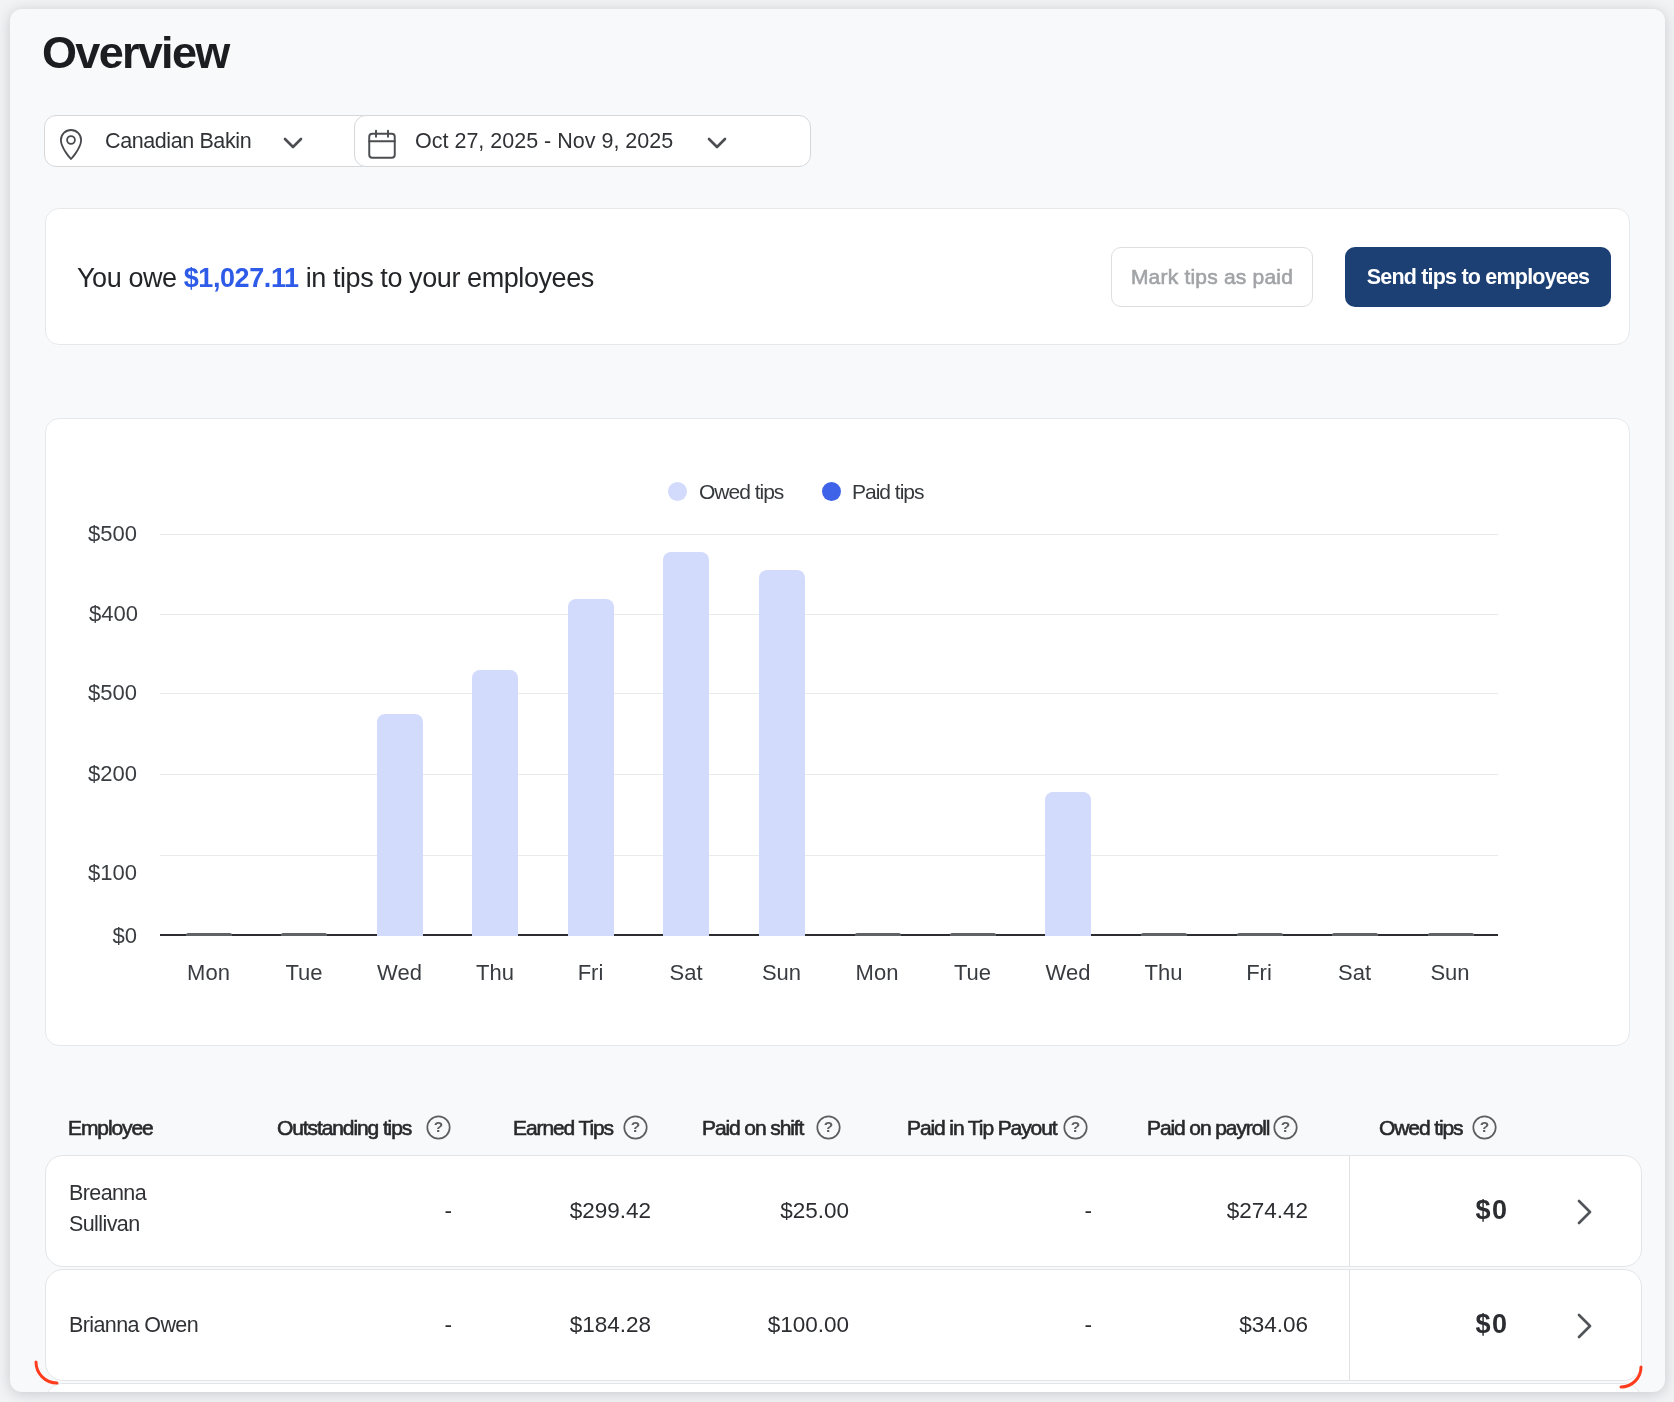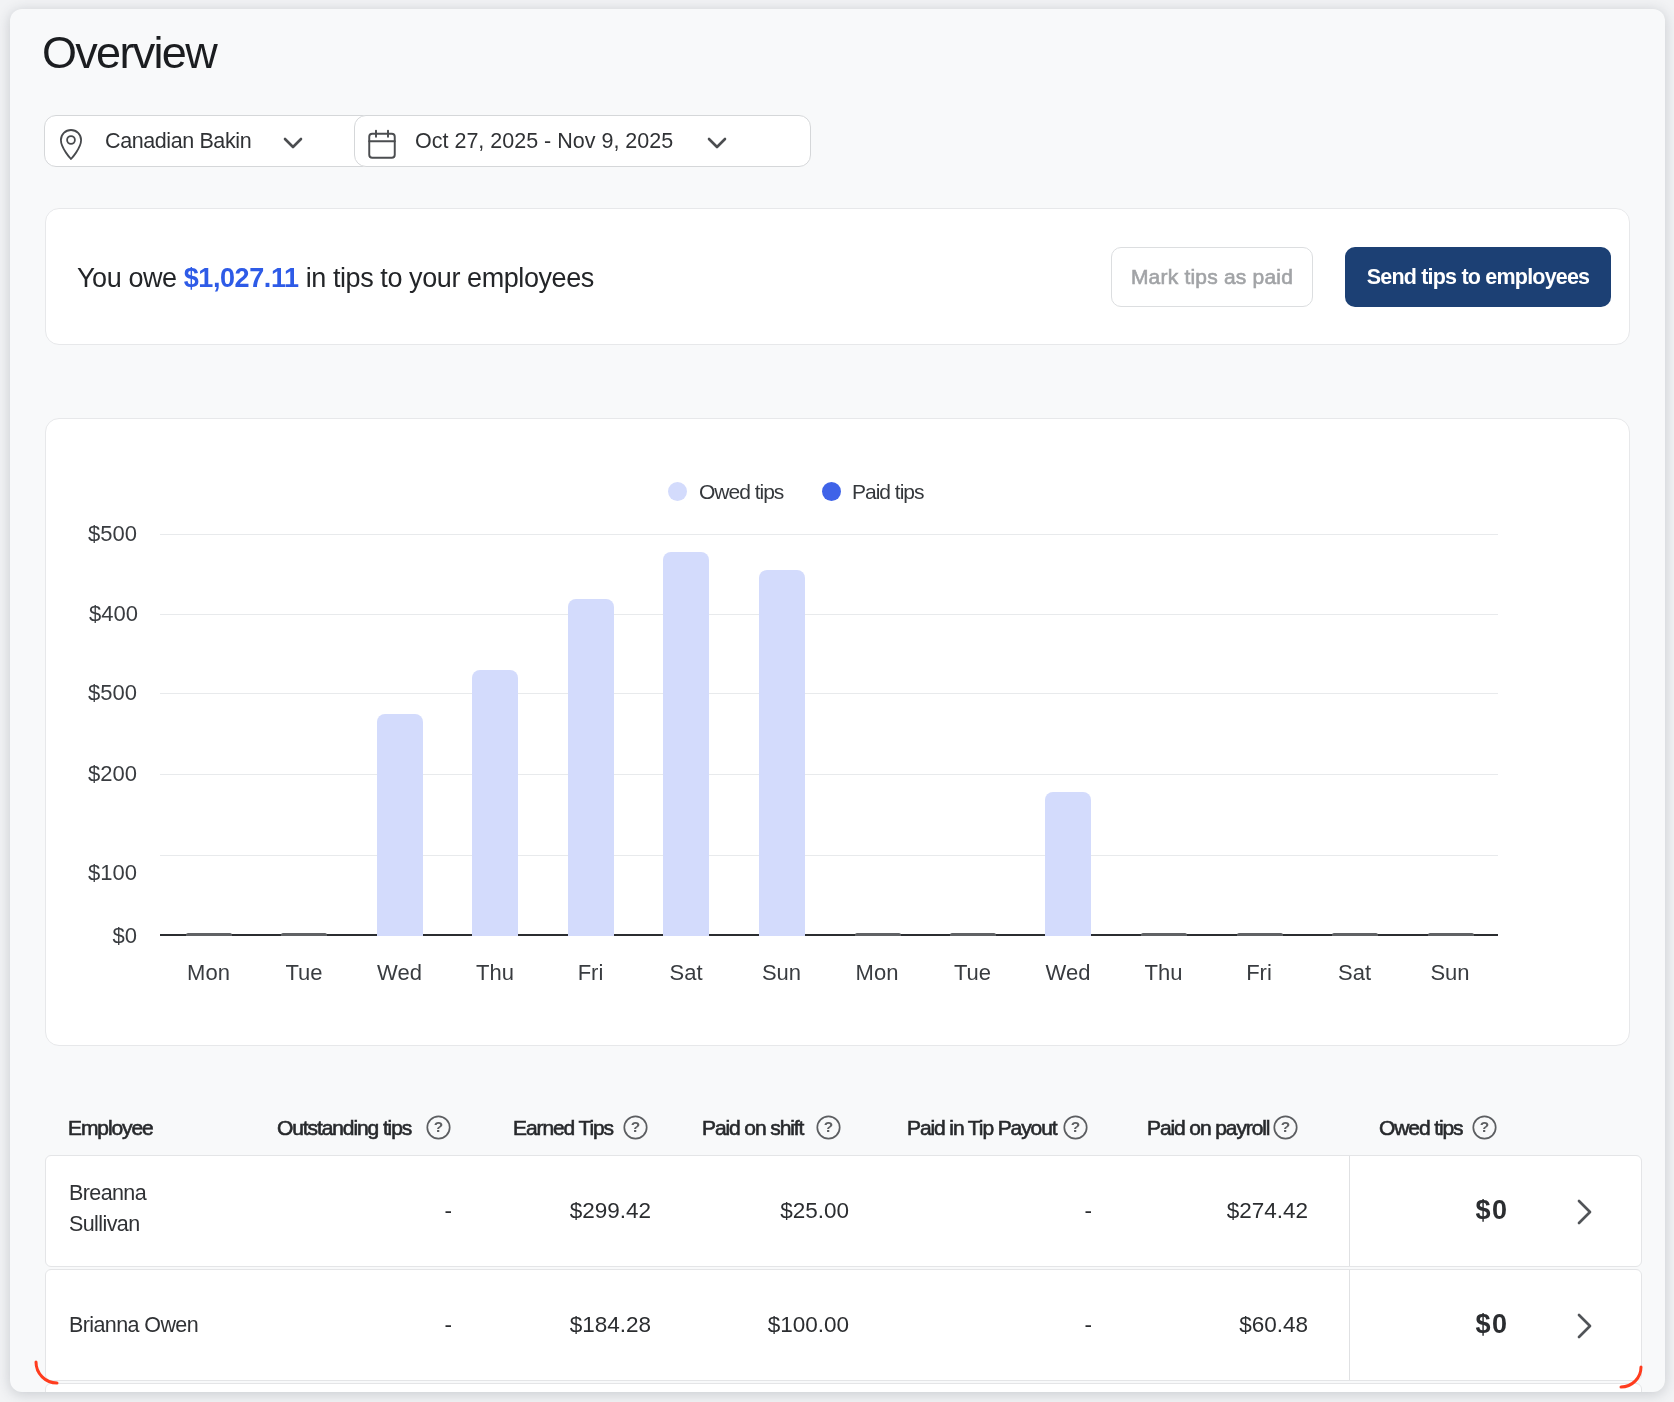--- a/index.html
+++ b/index.html
@@ -1,35 +1,35 @@
 <!DOCTYPE html>
 <html><head>
 <meta charset="utf-8">
 <style>
 *{margin:0;padding:0;box-sizing:border-box}
 html,body{width:1674px;height:1402px;background:#f2f3f5;font-family:"Liberation Sans",sans-serif;overflow:hidden}
 body{position:relative}
 .panel{position:absolute;left:10px;top:9px;width:1655px;height:1383px;background:#f8f9fa;border-radius:12px;box-shadow:0 2px 14px rgba(45,55,70,.22);overflow:hidden}
 .abs{position:absolute}
-.title{position:absolute;font-size:45px;font-weight:400;color:#1b1d20;line-height:45px;letter-spacing:-1.7px}
+.title{position:absolute;font-size:45px;font-weight:700;color:#1b1d20;line-height:45px;letter-spacing:-1.7px}
 .dd{position:absolute;top:106px;height:52px;background:#fff;border:1.5px solid #d5d7d9;border-radius:12px;display:flex;align-items:center}
 .dd .txt{font-size:21.5px;color:#303235}
 .card{position:absolute;background:#fff;border:1px solid #e7e8ea;border-radius:14px}
 .btn{position:absolute;top:238px;height:60px;border-radius:10px;display:flex;align-items:center;justify-content:center;font-size:21.5px}
 .btn.ghost{background:#fff;border:1.5px solid #dcdee0;color:#a1a3a6;font-weight:400;-webkit-text-stroke:0.6px #a1a3a6;letter-spacing:0.2px;font-size:21px}
 .btn.primary{background:#1c4074;color:#fff;font-weight:700;letter-spacing:-0.8px}
 .gline{position:absolute;height:1px;background:#e8eaec}
 .ylab{position:absolute;font-size:22px;color:#393c40;text-align:right;width:92px;line-height:22px}
 .xlab{position:absolute;font-size:22px;color:#393c40;text-align:center;width:96px;line-height:22px}
 .bar{position:absolute;width:46px;background:#d3dbfc;border-radius:8px 8px 0 0}
 .leg{position:absolute;font-size:21px;color:#35383c;letter-spacing:-1px}
 .dot{position:absolute;width:19px;height:19px;border-radius:50%}
 .th{position:absolute;font-size:21px;font-weight:400;-webkit-text-stroke:0.6px #27292c;color:#27292c;line-height:24px;letter-spacing:-1.1px}
 .q{position:absolute;width:25px;height:25px}
-.row{position:absolute;left:35px;width:1597px;background:#fff;border:1px solid #e4e5e7;border-radius:6px}
+.row{position:absolute;left:35px;width:1597px;background:#fff;border:1px solid #e4e5e7;border-radius:18px}
 .cell{position:absolute;font-size:21.5px;color:#303235;line-height:31px;letter-spacing:-0.6px}
 .vnum{position:absolute;font-size:22.5px;color:#2b2d30;text-align:right;line-height:24px}
 .sep{position:absolute;width:1px;background:#e0e1e3;top:0;bottom:0;left:1303px}
 </style>
 </head>
 <body>
 <div class="panel">
   <div class="title" style="left:32px;top:21px">Overview</div>
 
   <div class="dd" style="left:34px;width:330px">
@@ -161,21 +161,21 @@
       </svg>
   </div>
 
   <div class="row" style="top:1260px;height:112px">
     <div class="sep"></div>
     <div class="cell" style="left:23px;top:40px">Brianna Owen</div>
     <div class="vnum" style="left:206px;width:200px;top:43px">-</div>
     <div class="vnum" style="left:405px;width:200px;top:43px">$184.28</div>
     <div class="vnum" style="left:603px;width:200px;top:43px">$100.00</div>
     <div class="vnum" style="left:846px;width:200px;top:43px">-</div>
-    <div class="vnum" style="left:1062px;width:200px;top:43px">$60.48</div>
+    <div class="vnum" style="left:1062px;width:200px;top:43px">$34.06</div>
     <div class="vnum" style="left:1346px;width:200px;top:40px;text-align:center;font-weight:700;font-size:27px;letter-spacing:1.5px;line-height:28px">$0</div>
     <svg class="abs" style="left:1530px;top:42px" width="18" height="28" viewBox="0 0 18 28" fill="none" stroke="#515458" stroke-width="2.7" stroke-linecap="round" stroke-linejoin="round">
         <path d="M3 3l11 11L3 25"></path>
       </svg>
   </div>
 
   <div class="row" style="top:1374px;height:40px"></div>
 
   <svg class="abs" style="left:0;top:1330px" width="1655" height="53" viewBox="0 0 1655 53">
     <path d="M26 23 A21 21 0 0 0 47 44" fill="none" stroke="#ff3c1e" stroke-width="3" stroke-linecap="round"></path>

